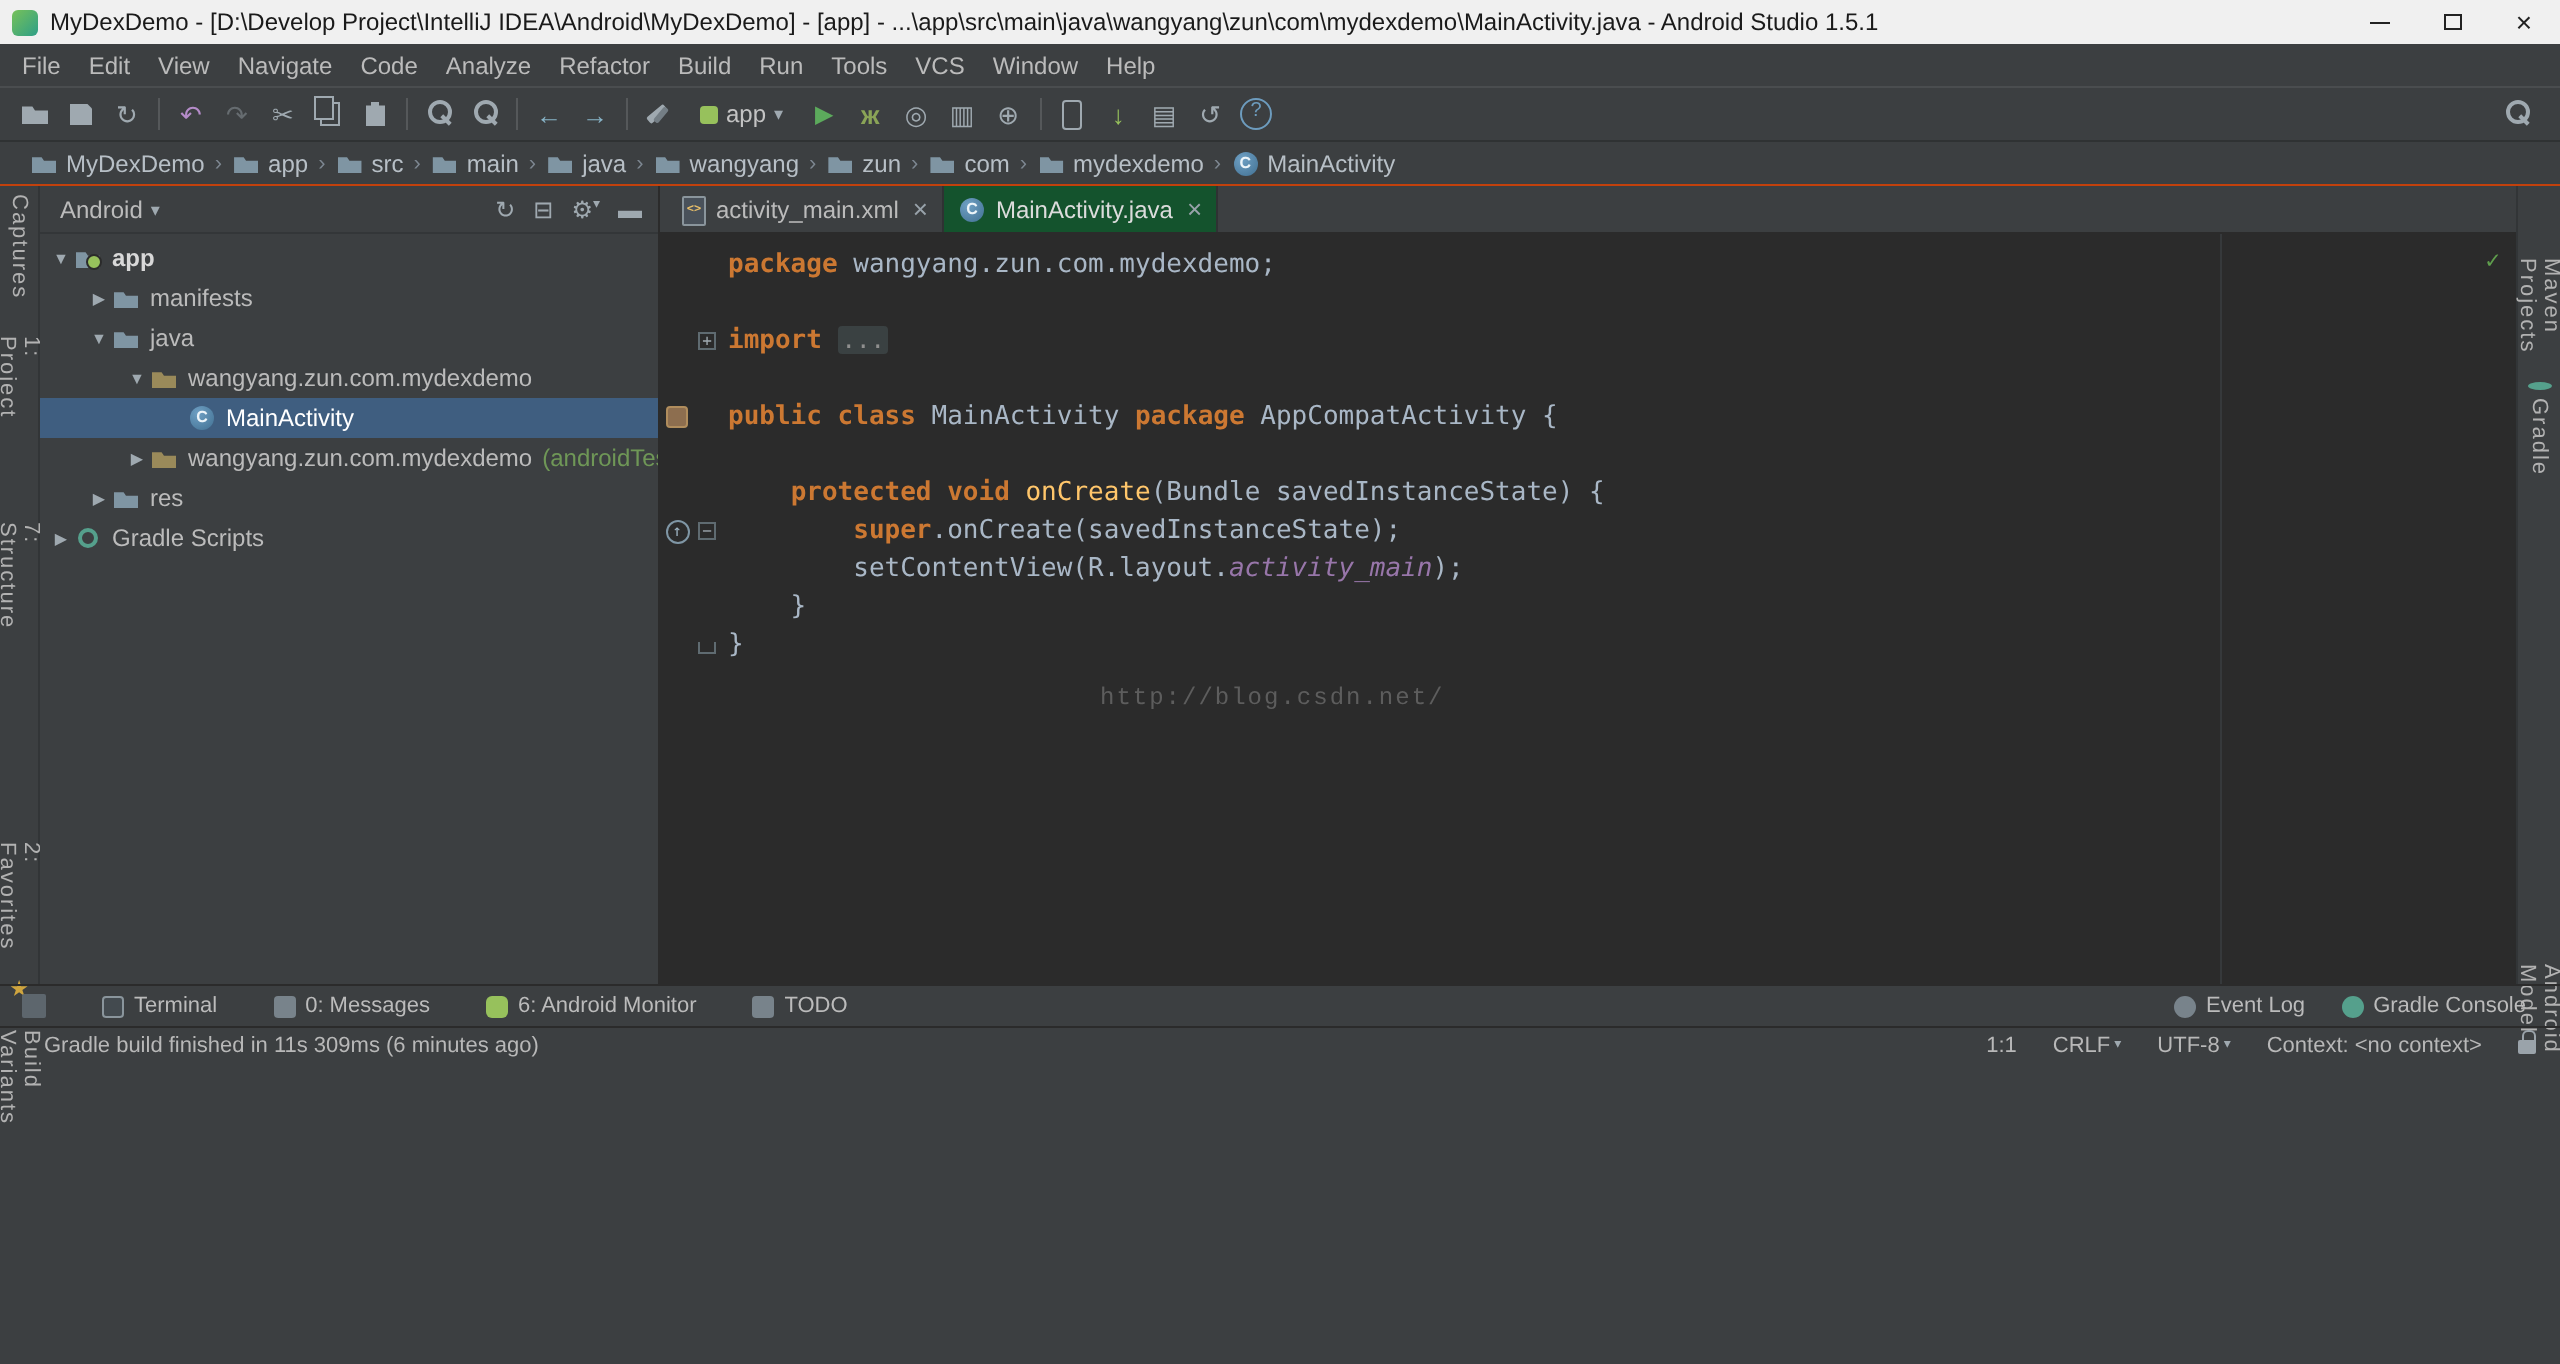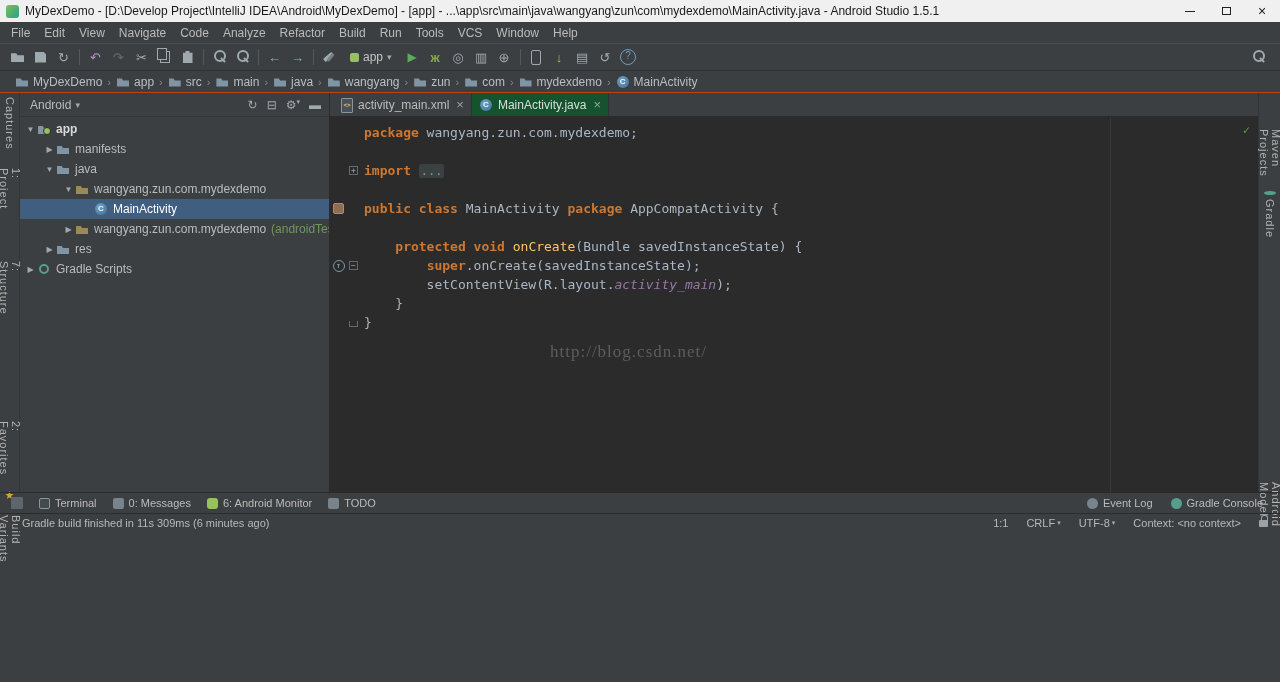--- a/index.html
+++ b/index.html
@@ -110,27 +110,27 @@
   .g-fold { width:13px; display:flex; justify-content:center; }
   .gm-class { width:11px; height:11px; background:#8d6e4f; border:1px solid #b08d5d; border-radius:2px; }
   .gm-override { width:12px; height:12px; border:1px solid #7f96a5; border-radius:50%; color:#9fb6c5; font-size:8px; line-height:10px; text-align:center; }
   .fold-box { width:9px; height:9px; border:1px solid #5f6b71; color:#9fa9b0; font-size:8px; line-height:7px; text-align:center; background:#2b2b2b; }
   .fold-box.fold-end { height:6px; border-top:none; margin-top:3px; }
   .code { flex:1; padding:6px 0 0 4px; color:#a9b7c6; }
   .code-line { height:19px; line-height:19px; white-space:pre; }
   .kw { color:#cc7832;font-weight:bold; } .pl { color:#a9b7c6; } .ann { color:#bbb529; }
   .fn { color:#ffc66b; } .field { color:#9876aa; font-style:italic; }
   .fold { background:#3a4142; color:#8f8f8f; border-radius:2px; padding:0 2px; font-size:12px; }
-  .watermark { position:absolute; left:220px; top:225px; font-family:Liberation Serif, serif; font-size:17px; color:#5d5d5d; letter-spacing:1px; }
+  .watermark { position:absolute; left:220px; top:225px; font-family:Liberation Mono, monospace; font-size:12px; color:#5d5d5d; letter-spacing:1px; }
   .margin-guide { position:absolute; left:780px; top:0; bottom:0; width:1px; background:#36393b; }
   .inspect { position:absolute; right:8px; top:6px; color:#5f9e4d; font-size:12px; }
 
   
   .bottombar { height:21px; display:flex; align-items:center; padding:0 10px 0 4px; border-top:1px solid #2b2b2b; flex:none; }
-  .bb-left { display:flex; align-items:center; gap:2px; }
+  .bb-left { display:flex; align-items:center; gap:14px; }
   .bb-right { margin-left:auto; display:flex; align-items:flex-end; gap:4px; }
   .bbi { display:flex; align-items:center; gap:5px; padding:0 7px; font-size:11px; color:#bbbbbb; height:20px; }
   .bbic { width:11px; height:11px; border-radius:2px; background:#78838b; flex:none; }
   .bbic-terminal { background:#434a4f; border:1px solid #8a959c; }
   .bbic-android { background:#97c15c; border-radius:3px; }
   .bbic-gradle { background:#55a08c; border-radius:50%; }
   .bbic-event-log { border-radius:50%; }
   .bbic-switcher { background:#5d666d; width:12px; height:12px; border-radius:1px; }
   .statusbar { height:19px; display:flex; align-items:center; font-size:11px; color:#b8b8b8; padding:0 12px 0 8px; border-top:1px solid #2b2b2b; flex:none; }
   .sb-msg { margin-left:14px; }

